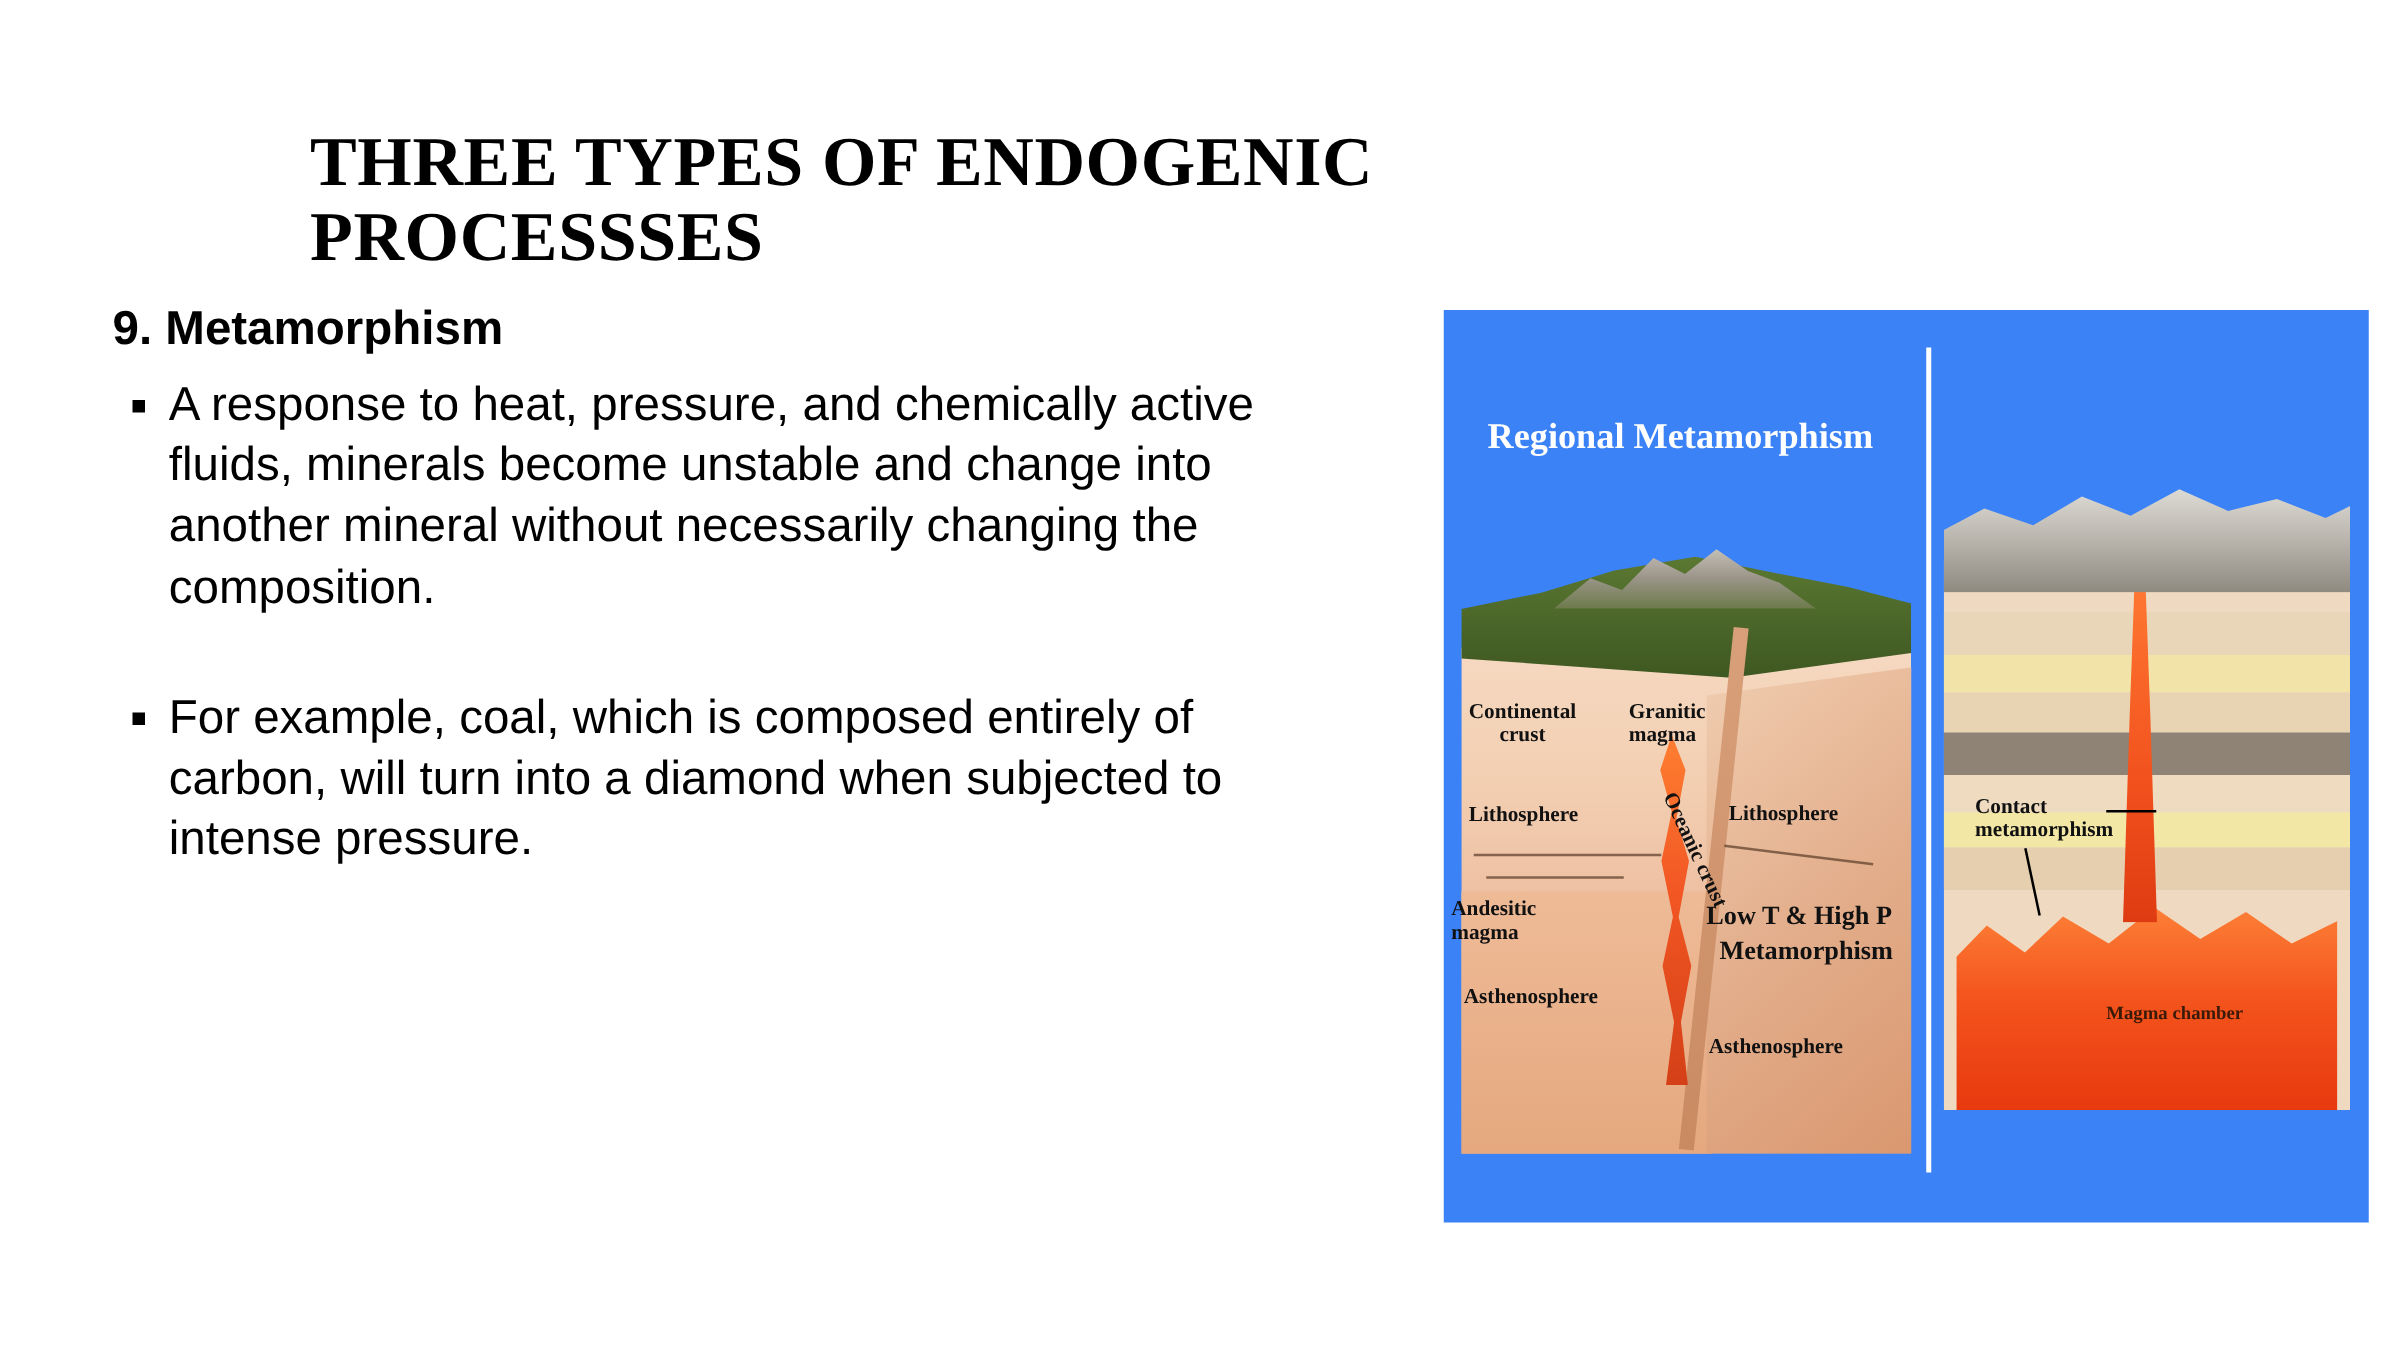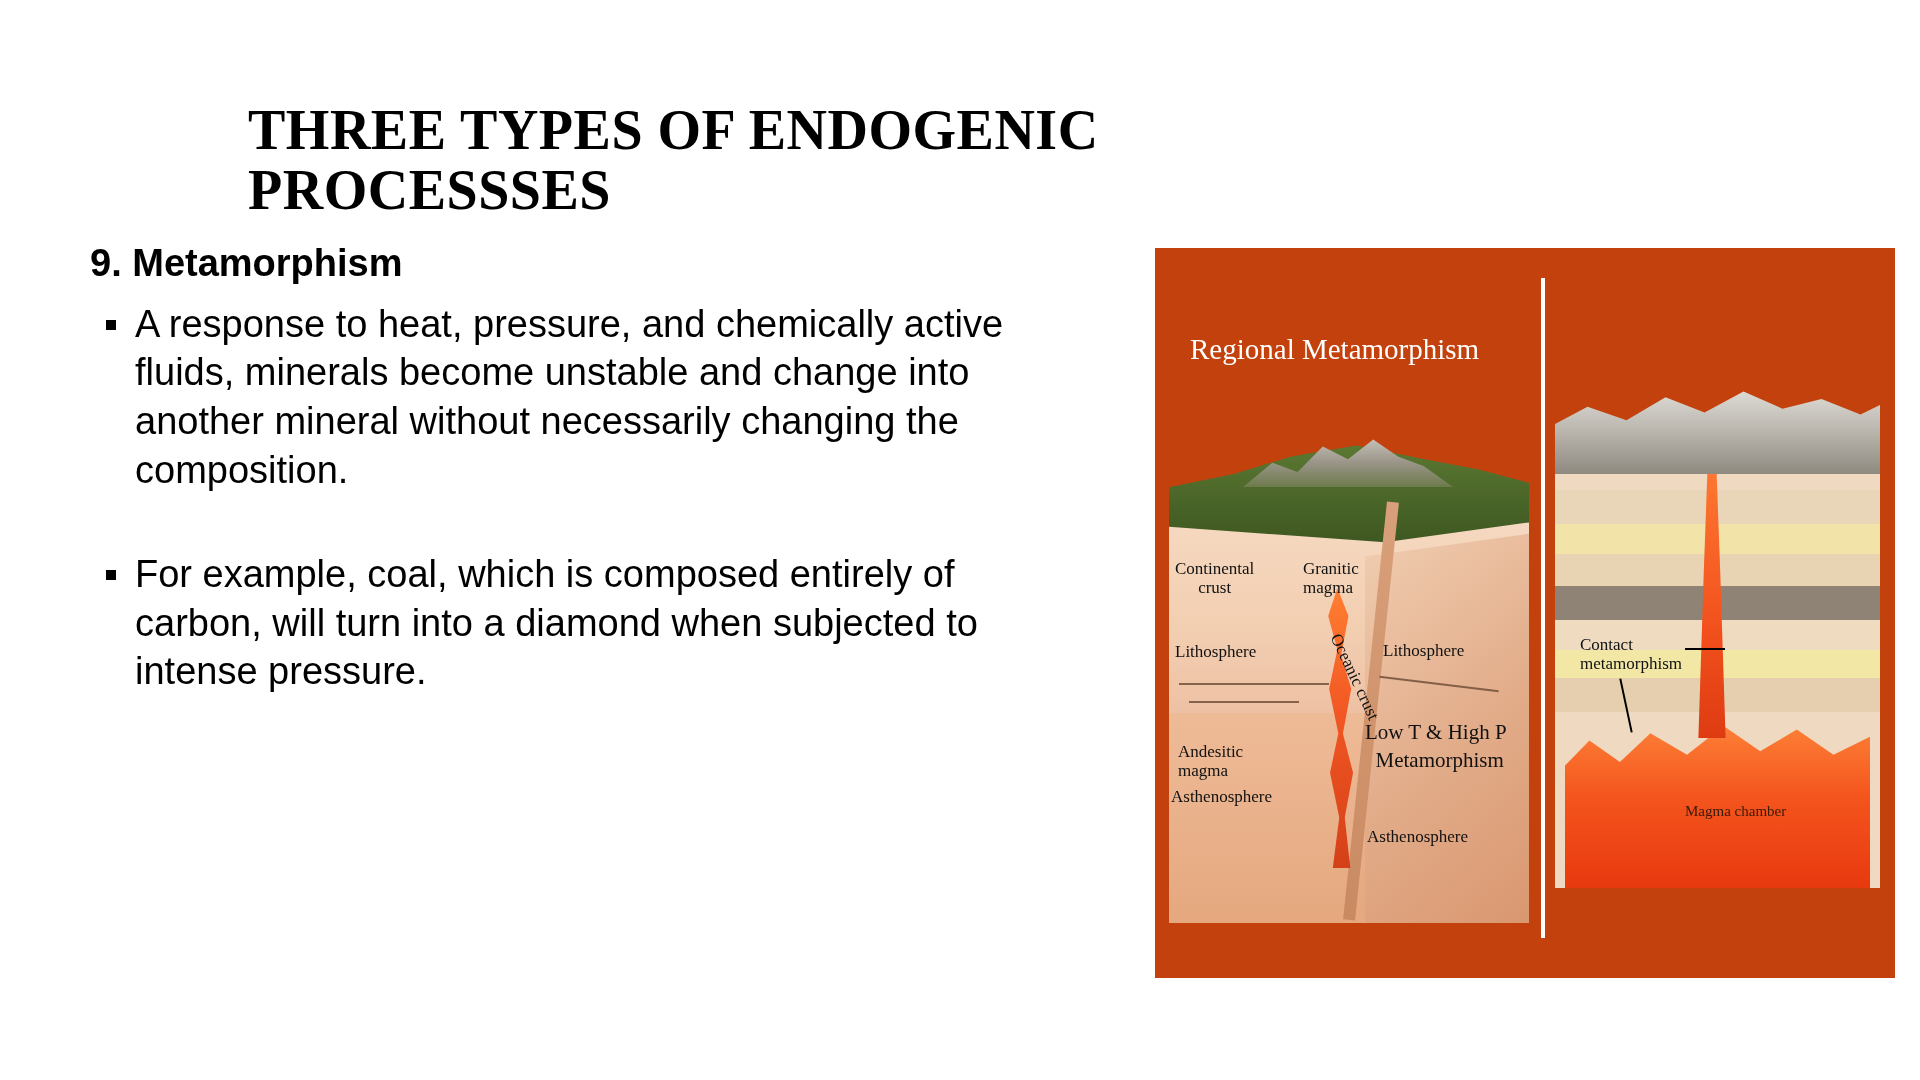--- a/index.html
+++ b/index.html
@@ -71,22 +71,23 @@
     height: 46px;
   }
 
   
   .figure {
     position: absolute;
     left: 1155px;
     top: 248px;
     width: 740px;
     height: 730px;
-    background: #c2410c;
+    background: #3b82f6;
     overflow: hidden;
+    font-weight: bold;
   }
   .fig-divider {
     position: absolute;
     left: 386px;
     top: 30px;
     width: 4px;
     height: 660px;
     background: #ffffff;
   }
   .fig-caption {
@@ -255,21 +256,21 @@
       <div class="l-line" style="left:10px; top:300px; width:150px;"></div>
       <div class="l-line" style="left:20px; top:318px; width:110px;"></div>
       <div class="l-line" style="left:210px; top:300px; width:120px; transform:rotate(7deg);"></div>
     </div>
 
     <div class="fig-lbl" style="left:20px;  top:312px;text-align:center;">Continental<br>crust</div>
     <div class="fig-lbl" style="left:148px; top:312px;">Granitic<br>magma</div>
     <div class="fig-lbl" style="left:20px;  top:395px;">Lithosphere</div>
     <div class="fig-lbl" style="left:188px; top:383px; transform:rotate(65deg); transform-origin:left top;">Oceanic crust</div>
     <div class="fig-lbl" style="left:228px; top:394px;">Lithosphere</div>
-    <div class="fig-lbl" style="left:23px;  top:470px;margin-top:25px;">Andesitic<br>magma</div>
+    <div class="fig-lbl" style="left:6px;  top:470px;">Andesitic<br>magma</div>
     <div class="fig-lbl" style="left:210px; top:470px; font-size:21px; line-height:1.35;">Low T &amp; High P<br>&nbsp;&nbsp;Metamorphism</div>
     <div class="fig-lbl" style="left:16px;  top:540px;">Asthenosphere</div>
     <div class="fig-lbl" style="left:212px; top:580px;">Asthenosphere</div>
 
     <div class="blk blk-right">
       <div class="r-body"></div>
       <div class="r-layer" style="top:112px; height:34px; background:#e9d6b8;"></div>
       <div class="r-layer" style="top:146px; height:30px; background:#f2e4a8;"></div>
       <div class="r-layer" style="top:176px; height:32px; background:#e8d3b3;"></div>
       <div class="r-layer" style="top:208px; height:34px; background:#8e8375;"></div>

